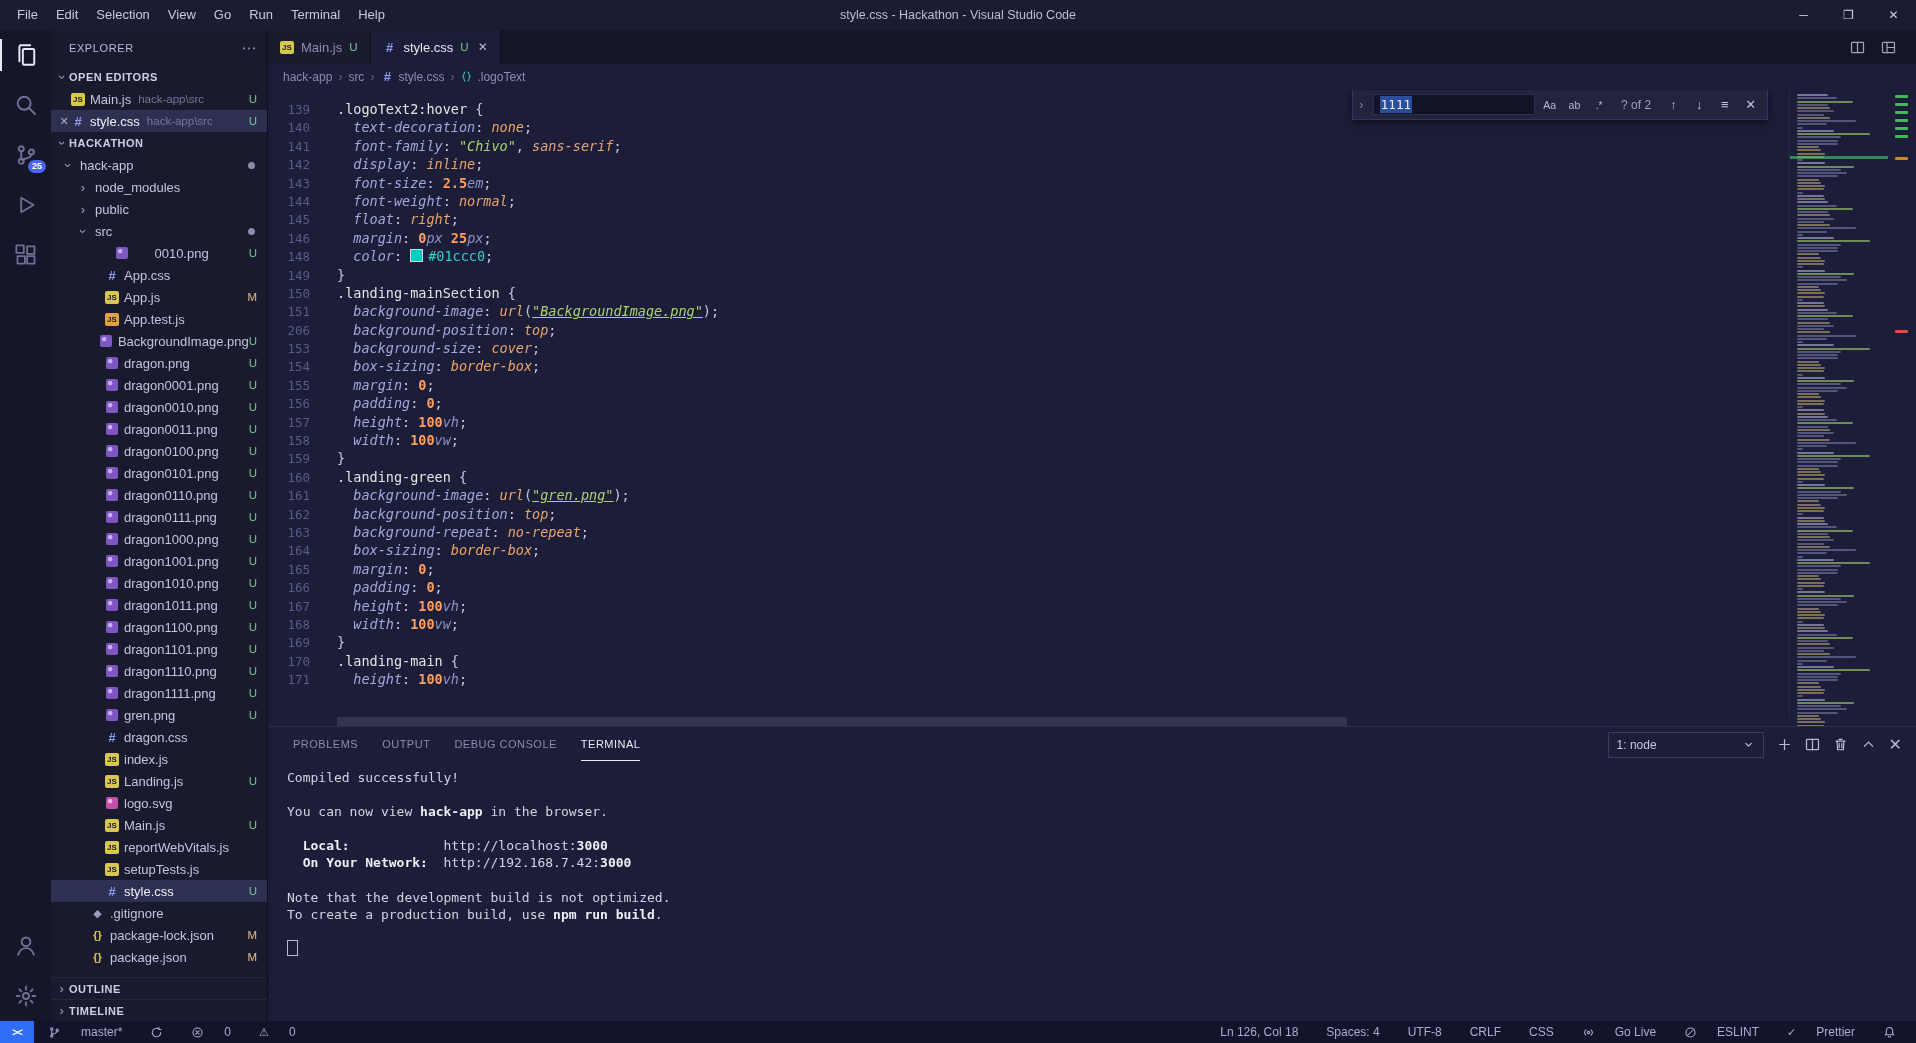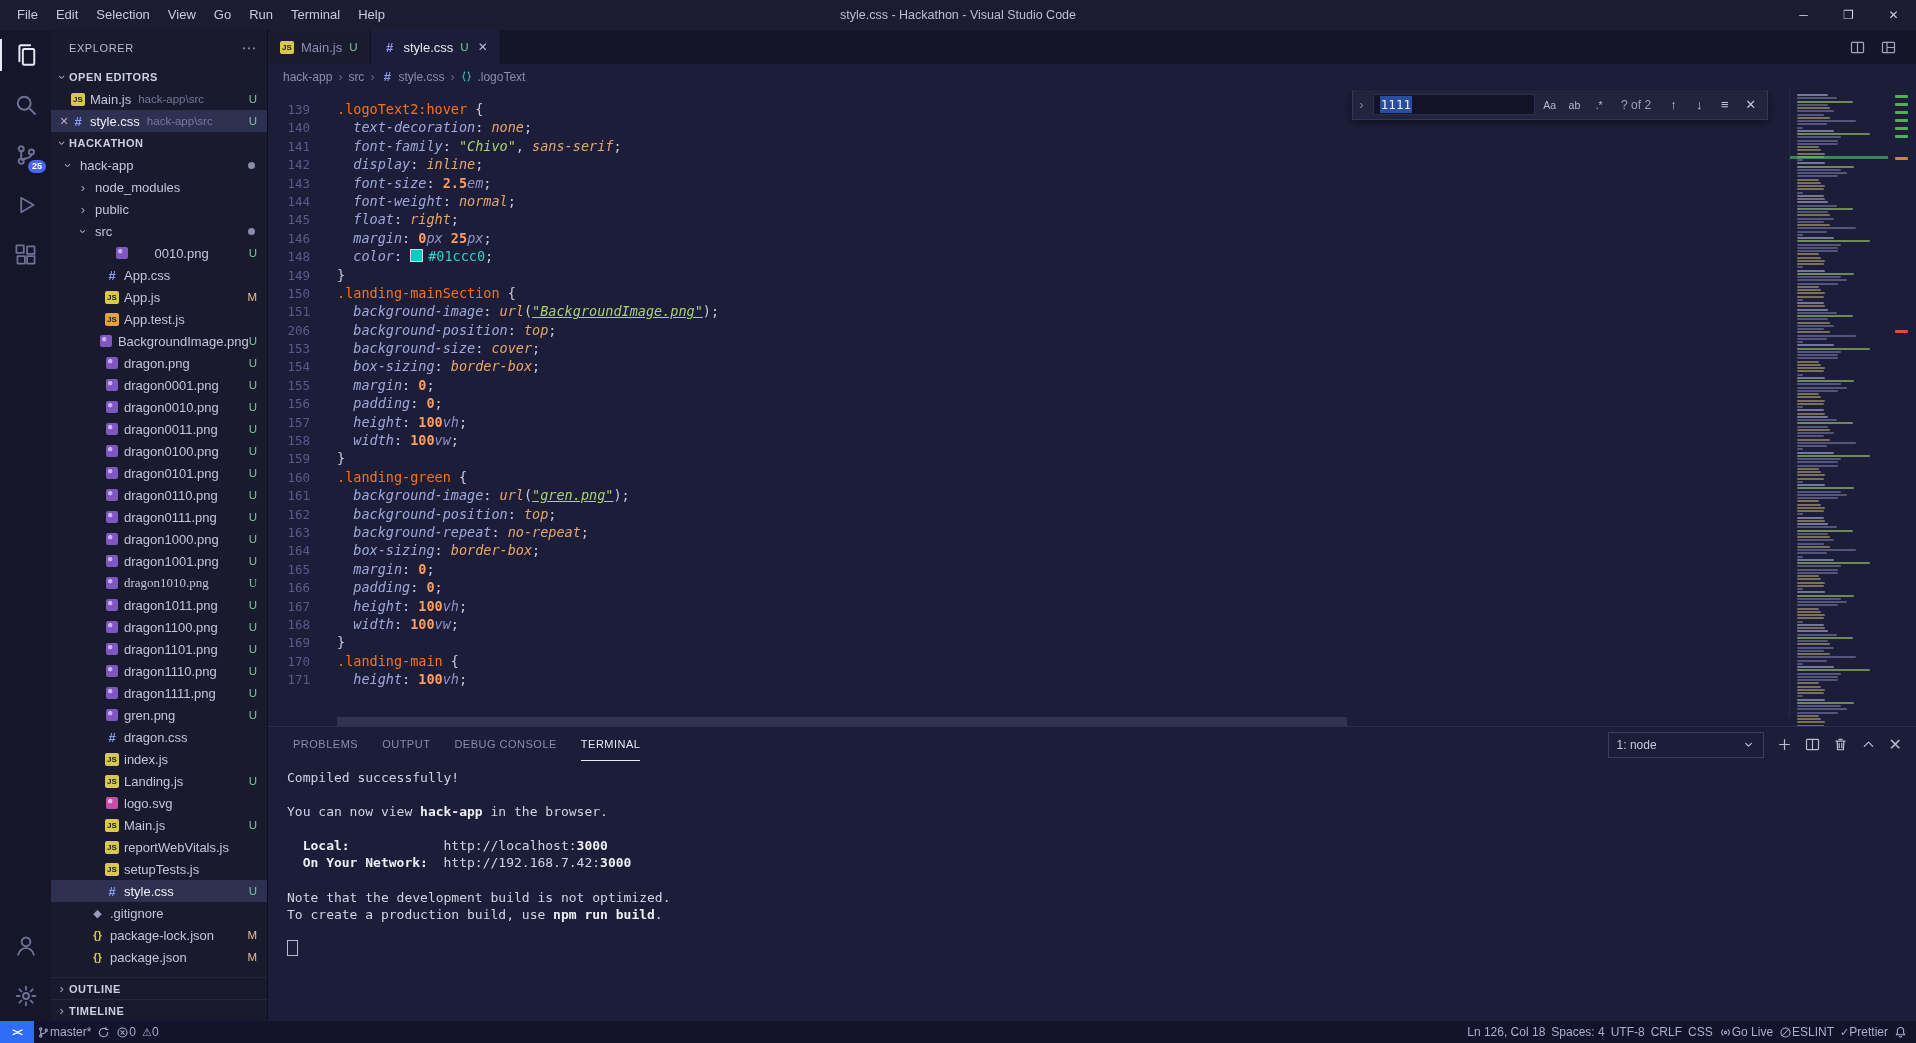--- a/index.html
+++ b/index.html
@@ -70,21 +70,21 @@
   .bc-sep{color:#63658a;font-size:12px;margin:0 1px}
   .bc-item{display:flex;align-items:center;gap:4px}
   .bc-braces{color:#40c8b5}
 
   
   .code-region{position:absolute;top:59px;left:0;right:0;bottom:294px;overflow:hidden}
   .code{position:absolute;top:0;left:0;right:127px;bottom:10px;overflow:hidden;padding-top:11px}
   .cl{white-space:pre;font-family:"DejaVu Sans Mono",monospace;font-size:13.5px;height:18.4px;line-height:18.4px}
   .ln{display:inline-block;width:42px;text-align:right;color:#585c88;margin-right:27px;font-size:12.5px;font-style:normal}
   .tk-pl{color:#d8d8e8}
-  .tk-sel{color:#f97316}
+  .tk-sel{color:#e5e5e5}
   .tk-pu{color:#c9c9de}
   .tk-pr{color:#9fa8da;font-style:italic}
   .tk-va{color:#e9a express}
   .tk-va{color:#e9a56a;font-style:italic}
   .tk-nu{color:#ff9e5e;font-weight:bold}
   .tk-un{color:#8e92c4;font-style:italic}
   .tk-st{color:#a9d46d;font-style:italic;text-decoration:underline}
   .tk-sq{color:#a9d46d;font-style:italic}
   .tk-te{color:#2ed3c5}
   .swatch{display:inline-block;width:11px;height:11px;background:#01ccc0;border:1px solid #d7d8e8;vertical-align:-1px;margin-right:5px}
@@ -113,21 +113,21 @@
   .panel-actions{margin-left:auto;display:flex;align-items:center;gap:13px;color:#b9bbd2}
   .shell-select{display:flex;align-items:center;border:1px solid #3a3c60;height:24px;padding:0 8px;font-size:12px;color:#c6c7dc;min-width:138px;justify-content:space-between;gap:10px}
   .terminal{position:absolute;top:42px;left:19px;right:20px;bottom:4px;font-family:"DejaVu Sans Mono",monospace;font-size:13px;color:#d2d3e4;overflow:hidden}
   .term-line{height:17.1px;line-height:17.1px;white-space:pre}
   .tb{font-weight:bold;color:#eeeef6}
   .tcursor{display:inline-block;width:9px;height:14px;border:1px solid #b9bad2;vertical-align:-2px}
 
   
   .statusbar{position:absolute;left:0;right:0;bottom:0;height:22px;background:#13142c;display:flex;align-items:center;color:#abadcc;font-size:12px;z-index:40}
   .sb-remote{height:22px;background:#2f6df6;min-width:34px;display:flex;align-items:center;justify-content:center;color:#fff;font-weight:bold;font-size:10px;letter-spacing:-1px}
-  .status-item{display:flex;align-items:center;gap:0;padding:0 3px;height:22px;white-space:nowrap}
+  .status-item{display:flex;align-items:center;gap:20px;padding:0 14px;height:22px;white-space:nowrap}
   .sb-right{margin-left:auto;display:flex;align-items:center;padding-right:6px}
   .status-item .gly{font-size:11px}
 </style>
 </head>
 <body>
 
 <header class="titlebar">
   <div class="menubar">
       <span class="menu-item">File</span>
       <span class="menu-item">Edit</span>
@@ -363,21 +363,21 @@
         <span class="row-spacer"></span>
         <span class="badge-u">U</span>
       </div>
       <div class="tree-row" style="padding-left: 40px;">
         <span style="width: 14px; display: inline-block;"></span>
         <span class="fi fi-img"></span>
         <span class="row-name">dragon1001.png</span>
         <span class="row-spacer"></span>
         <span class="badge-u">U</span>
       </div>
-      <div class="tree-row" style="padding-left: 40px; font-family: Liberation Serif, serif;">
+      <div class="tree-row" style="padding-left: 40px;">
         <span style="width: 14px; display: inline-block;"></span>
         <span class="fi fi-img"></span>
         <span class="row-name">dragon1010.png</span>
         <span class="row-spacer"></span>
         <span class="badge-u">U</span>
       </div>
       <div class="tree-row" style="padding-left: 40px;">
         <span style="width: 14px; display: inline-block;"></span>
         <span class="fi fi-img"></span>
         <span class="row-name">dragon1011.png</span>

